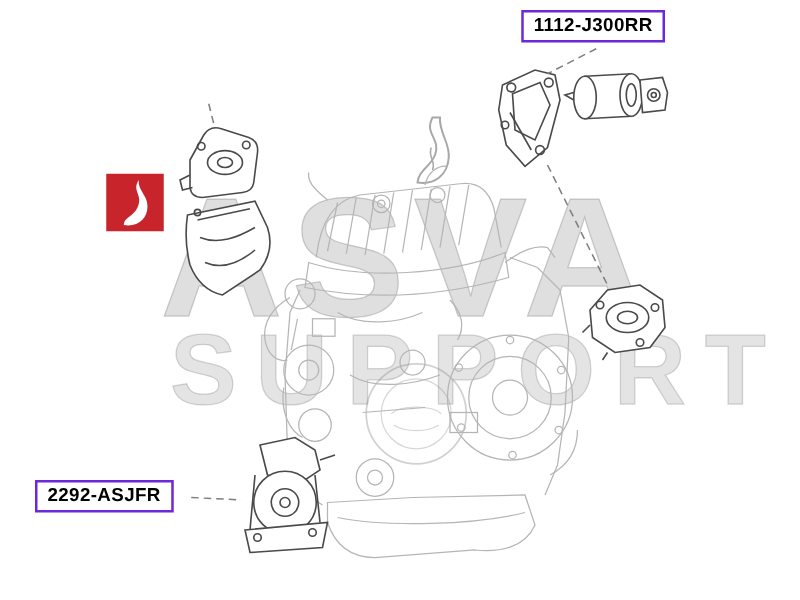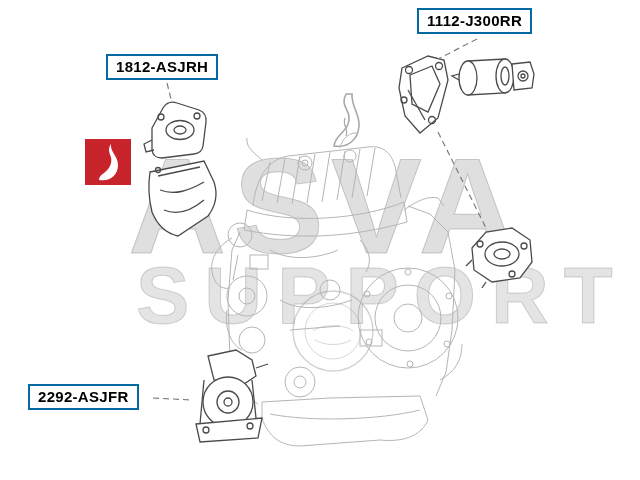--- a/index.html
+++ b/index.html
@@ -27,21 +27,21 @@
     position:absolute;left:85px;top:139px;width:46px;height:46px;
     background:#c8242b;
   }
   .wm-red svg{position:absolute;inset:0;}
   .wm-flame{position:absolute;left:320px;top:90px;}
   .wm-stamp{position:absolute;left:288px;top:286px;}
   
   .art{position:absolute;inset:0;z-index:2;}
   
   .part-label{
-    position:absolute;z-index:3;background:#ffffff;border:2px solid #0369a1;
+    position:absolute;z-index:3;background:#ffffff;border:2px solid #6d28d9;
     padding:2px 8px 3px 8px;font-size:15px;font-weight:bold;color:#000;
     white-space:nowrap;letter-spacing:0.3px;
   }
   .lbl-rr{left:417px;top:8px;}
   .lbl-rh{left:106px;top:54px;}
   .lbl-fr{left:28px;top:384px;}
 </style>
 </head>
 <body>
 
@@ -190,16 +190,15 @@
 
     <g stroke="#7d7d7d" stroke-width="1.2" stroke-dasharray="6 4" fill="none">
       <path d="M167,83 L172,103"></path>
       <path d="M477,39 L438,59"></path>
       <path d="M438,132 L486,228"></path>
       <path d="M153,398 L193,400"></path>
     </g>
   </svg>
 
   <div class="part-label lbl-rr">1112-J300RR</div>
-  <div class="part-label lbl-rh">1812-ASJRH</div>
   <div class="part-label lbl-fr">2292-ASJFR</div>
 
 </div>
 
 </body></html>

